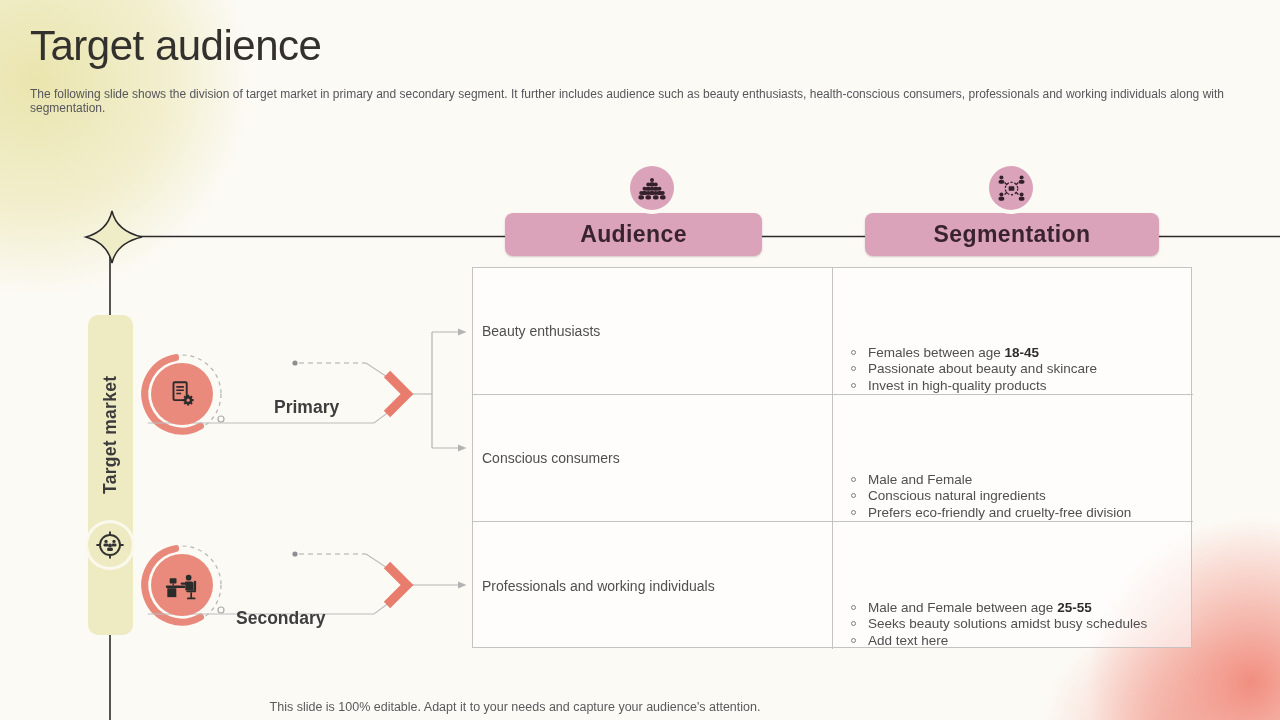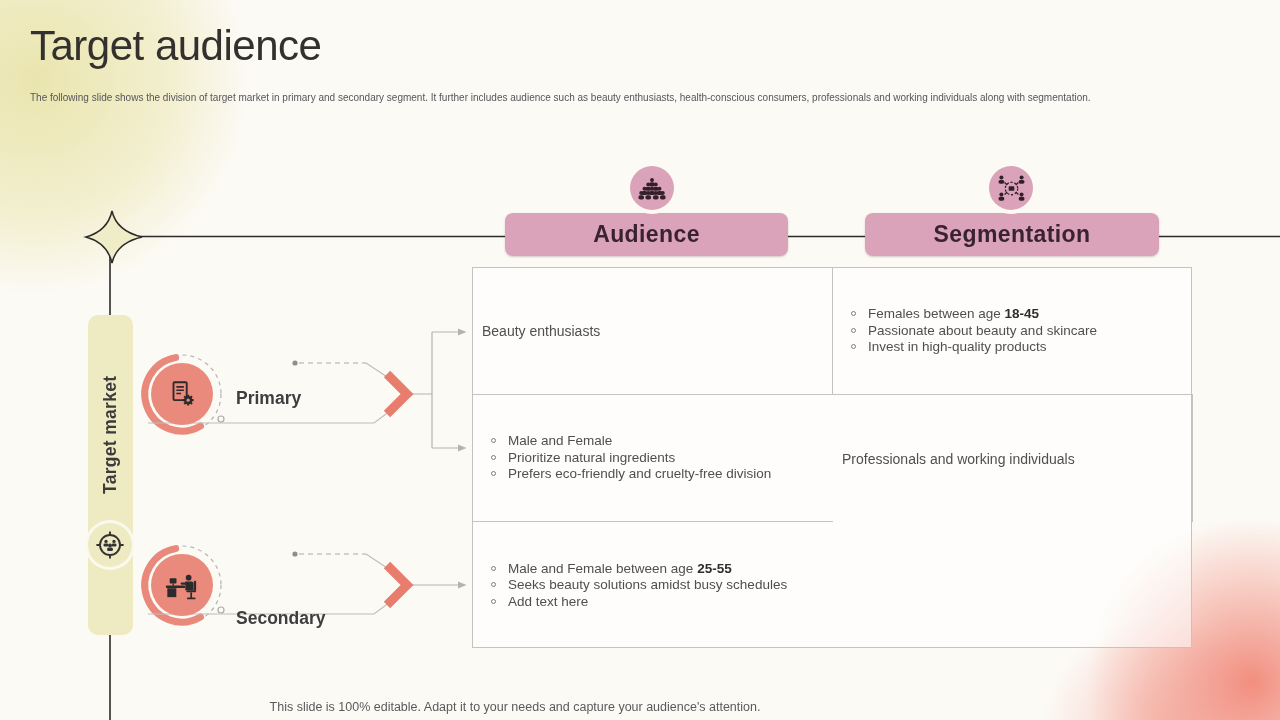--- a/index.html
+++ b/index.html
@@ -10,59 +10,59 @@
     background:
       radial-gradient(circle 300px at 35px 80px, rgba(233,228,170,0.95), rgba(233,228,170,0.50) 45%, rgba(233,228,170,0) 72%),
       radial-gradient(circle 235px at 1252px 682px, rgba(240,128,112,0.88), rgba(240,128,112,0) 70%),
       radial-gradient(circle 170px at 1160px 735px, rgba(240,128,112,0.40), rgba(240,128,112,0) 70%),
       #fcfaf5;
   }
   .abs{ position:absolute; }
   svg.overlay{ position:absolute; left:0; top:0; width:1280px; height:720px; z-index:1; pointer-events:none; }
 
   .title{ left:30px; top:22px; font-size:42px; letter-spacing:-0.5px; color:#33312d; z-index:2; }
-  .subtitle{ left:30px; top:87px; width:1205px; font-size:10px; line-height:21px; color:#55565a; z-index:2; }
+  .subtitle{ left:30px; top:87px; width:1205px; font-size:12px; line-height:14px; color:#55565a; z-index:2; }
   .footer{ left:0; top:700px; width:1030px; text-align:center; font-size:12.5px; color:#5a5a5c; z-index:2; }
 
   .pill{ top:213px; height:43px; border-radius:8px; background:#dba3b9;
          display:flex; align-items:center; justify-content:center; z-index:2;
          font-weight:bold; font-size:23px; letter-spacing:0.4px; color:#3a2330;
          box-shadow:0 1px 2px rgba(90,50,60,0.25); }
-  .pill.aud{ left:505px; width:283px; }
+  .pill.aud{ left:505px; width:257px; }
   .pill.seg{ left:865px; width:294px;text-align:right; }
   .head-circle{ top:166px; width:44px; height:44px; border-radius:50%; background:#dba3b9;
                 display:flex; align-items:center; justify-content:center; z-index:3;
                 box-shadow:0 0 0 4px #fcfaf5; }
   .head-circle.aud{ left:630px; }
   .head-circle.seg{ left:989px; }
 
   .ybar{ left:88px; top:315px; width:45px; height:320px; border-radius:10px; background:#eeebc3; z-index:2; }
   .ybar-label{ left:88px; top:335px; width:45px; height:200px; display:flex; align-items:center; justify-content:center;
                writing-mode:vertical-rl; transform:rotate(180deg); font-weight:bold; font-size:17.5px;
                letter-spacing:0.3px; color:#3b3b3b; z-index:3; }
   .ybar-icon{ left:88px; top:523px; width:44px; height:44px; border-radius:50%; background:#eeebc3;
               box-shadow:0 0 0 3px #fbf9ee; display:flex; align-items:center; justify-content:center; z-index:3; }
 
   .branch-circle{ left:151px; width:62px; height:62px; border-radius:50%; background:#e98a7c;
                   display:flex; align-items:center; justify-content:center; z-index:3; }
   .branch-circle.primary{ top:363px; }
   .branch-circle.secondary{ top:554px; }
   .branch-label{ left:236px; width:120px; font-weight:bold; font-size:17.5px; color:#3e3e3e; z-index:2; }
-  .branch-label.primary{ top:388px; }
+  .branch-label.primary{ top:397px;margin-left:38px; }
   .branch-label.secondary{ top:575px;margin-top:33px; }
 
   .mtable{ left:472px; top:267px; width:720px; height:381px; z-index:2;
            display:grid; grid-template-columns:360px 360px; grid-template-rows:127px 127px 127px;
            border:1px solid #c5c2bf; background:rgba(255,255,255,0.55); }
   .cell{ border-right:1px solid #c5c2bf; border-bottom:1px solid #c5c2bf; }
   .cell.last-col{ border-right:none; }
   .cell.last-row{ border-bottom:none; }
   .aud-cell{ display:flex; align-items:center; padding-left:9px; 
              font-size:14px; color:#4f4f4f; }
-  .seg-cell{ display:flex; flex-direction:column; justify-content:center; padding-left:18px; padding-right:8px; }
+  .seg-cell{ display:flex; flex-direction:column; justify-content:flex-end; padding-left:18px; padding-right:8px; }
   .seg-cell ul{ list-style:none; }
   .seg-cell li{ display:flex; align-items:baseline; font-size:13.5px; line-height:16.5px; color:#4f4f4f; }
   .seg-cell li b{ color:#2d2d2d; }
   .bo{ flex:0 0 auto; width:5px; height:5px; border:1px solid #7d7d7d; border-radius:50%;
        margin-right:12px; position:relative; top:-2px; }
 </style>
 </head>
 <body>
 
 <svg class="overlay">
@@ -218,29 +218,30 @@
           <span class="bo"></span>
           <span><span>Passionate about beauty and skincare</span><b></b></span>
         </li>
       <li>
           <span class="bo"></span>
           <span><span>Invest in high-quality products</span><b></b></span>
         </li>
     </ul>
   </div>
 
+  <div class="cell aud-cell">Conscious consumers</div>
   <div class="cell last-col seg-cell">
     <ul>
       <li>
           <span class="bo"></span>
           <span><span>Male and Female</span><b></b></span>
         </li>
       <li>
           <span class="bo"></span>
-          <span><span>Prioritize natural ingredients</span><b></b></span>
+          <span><span>Conscious natural ingredients</span><b></b></span>
         </li>
       <li>
           <span class="bo"></span>
           <span><span>Prefers eco-friendly and cruelty-free division</span><b></b></span>
         </li>
     </ul>
   </div>
 
   <div class="cell last-row aud-cell">Professionals and working individuals</div>
   <div class="cell last-col last-row seg-cell">

